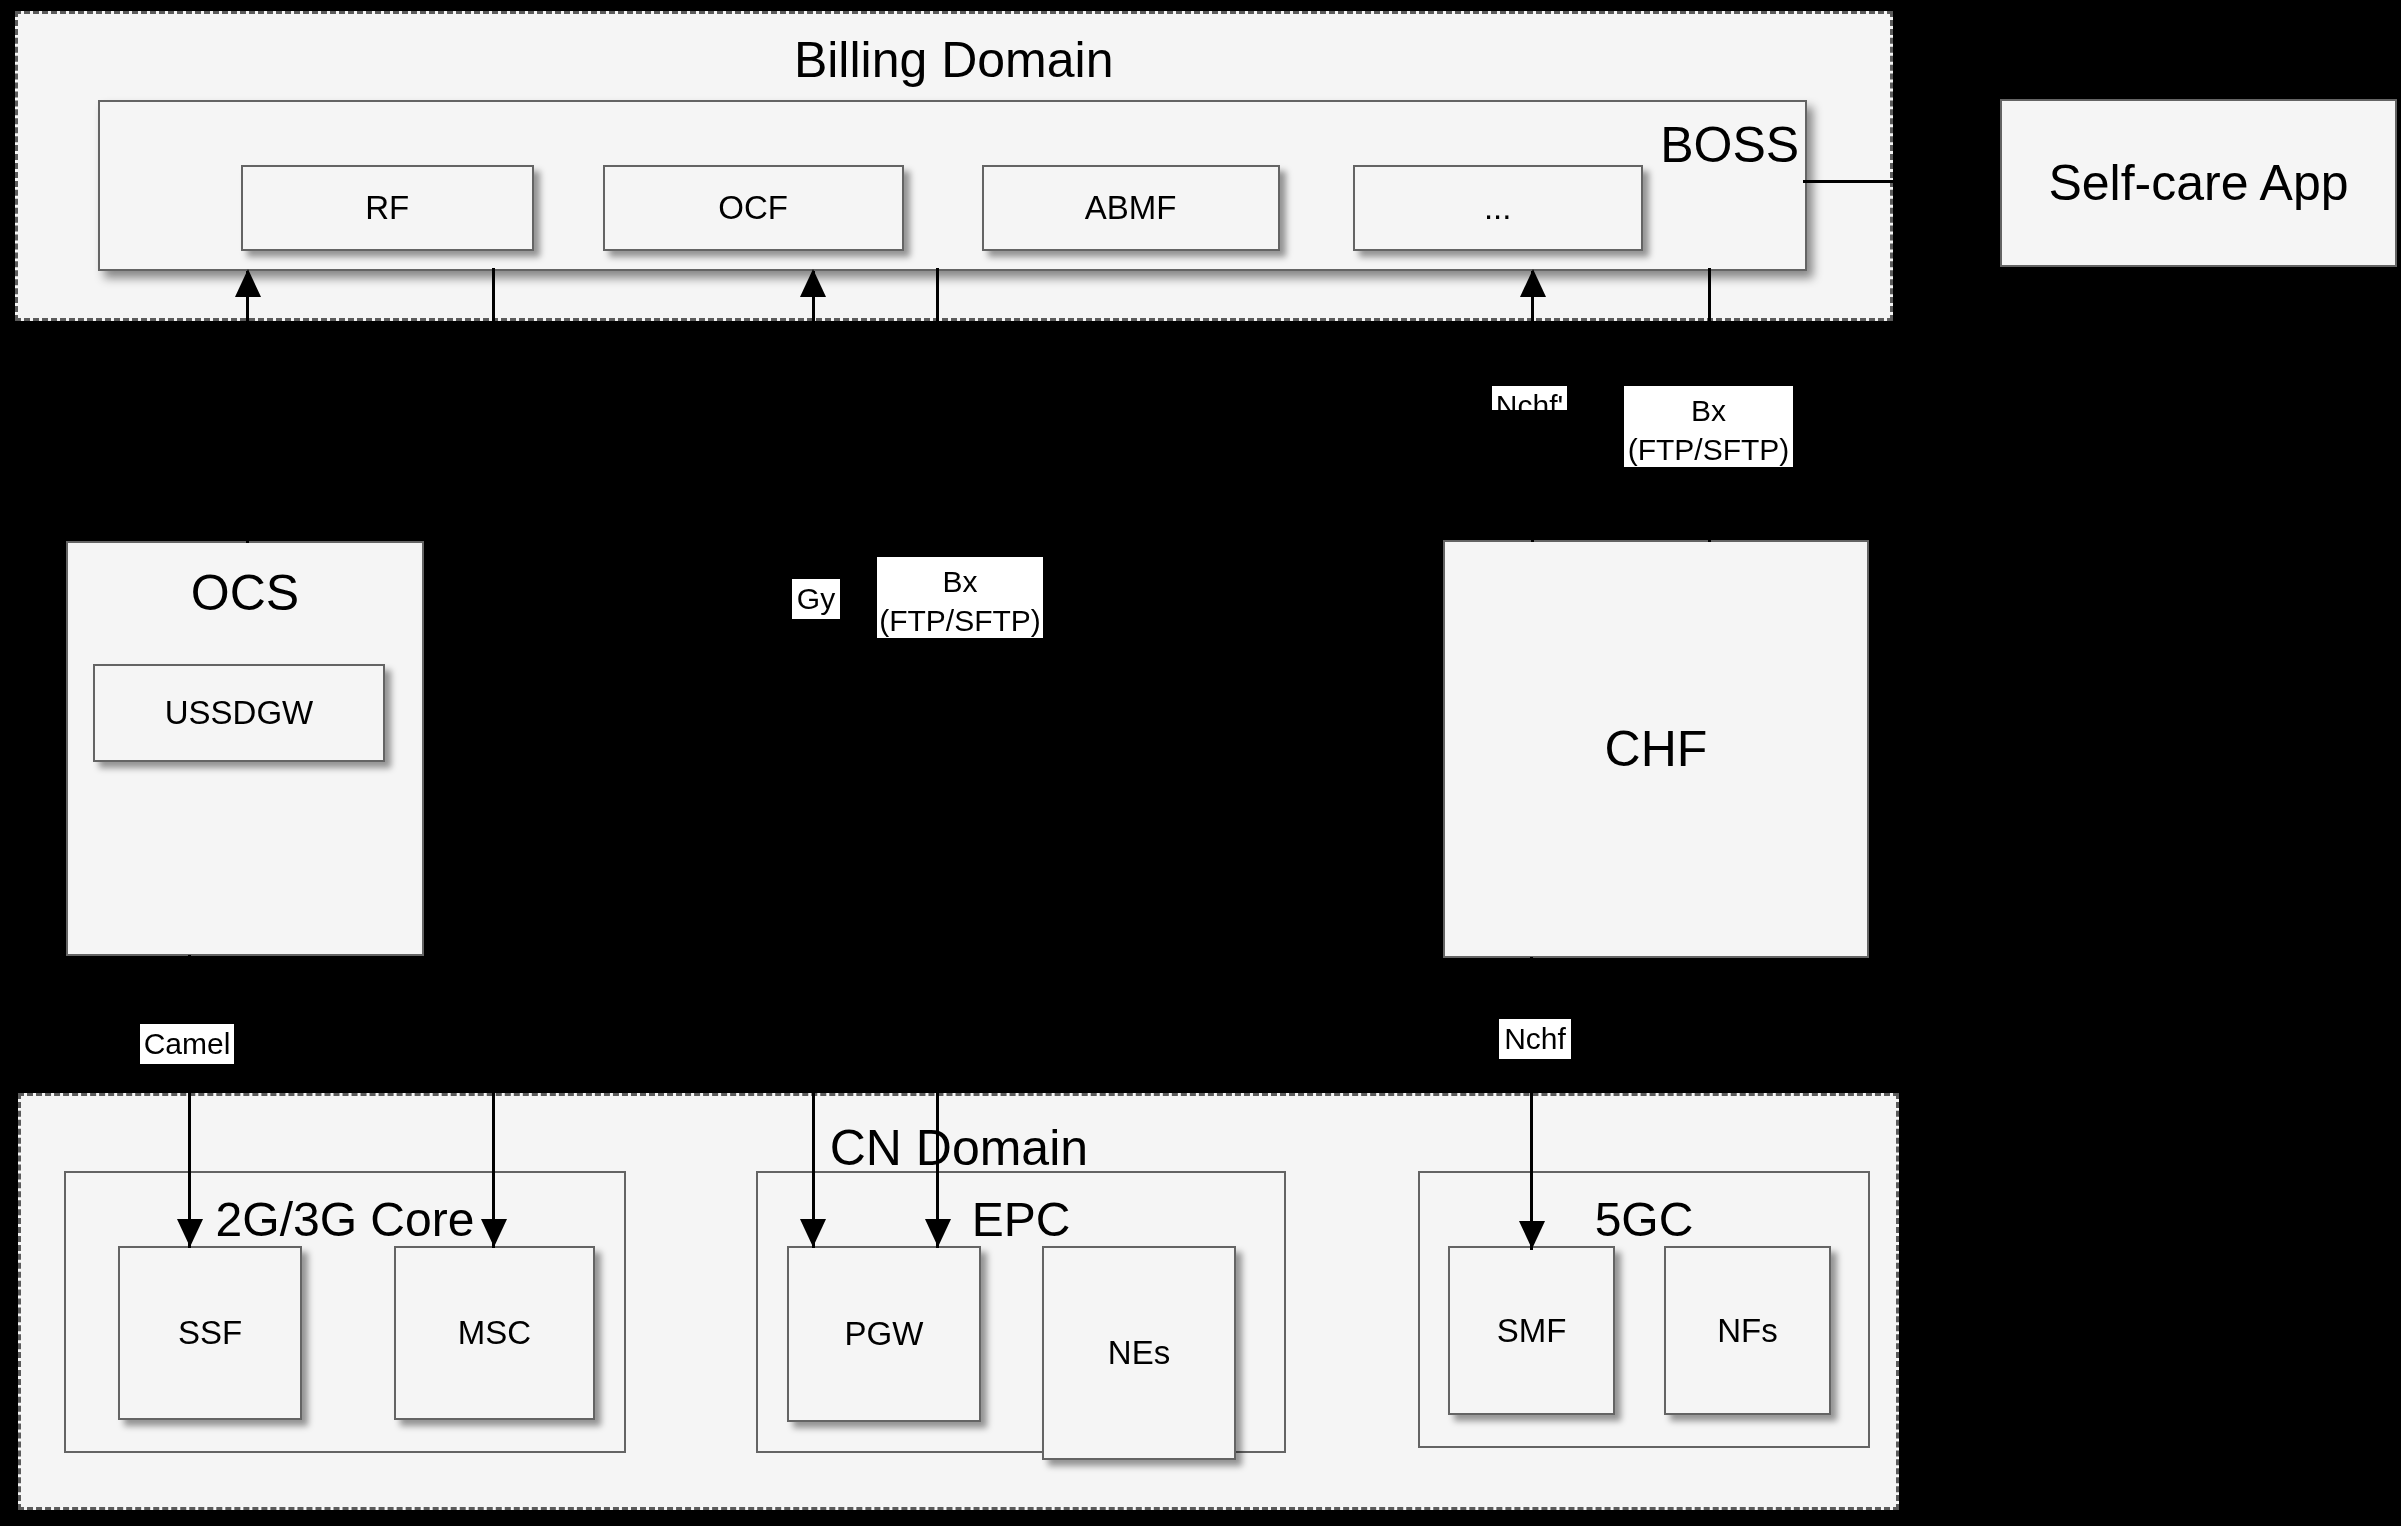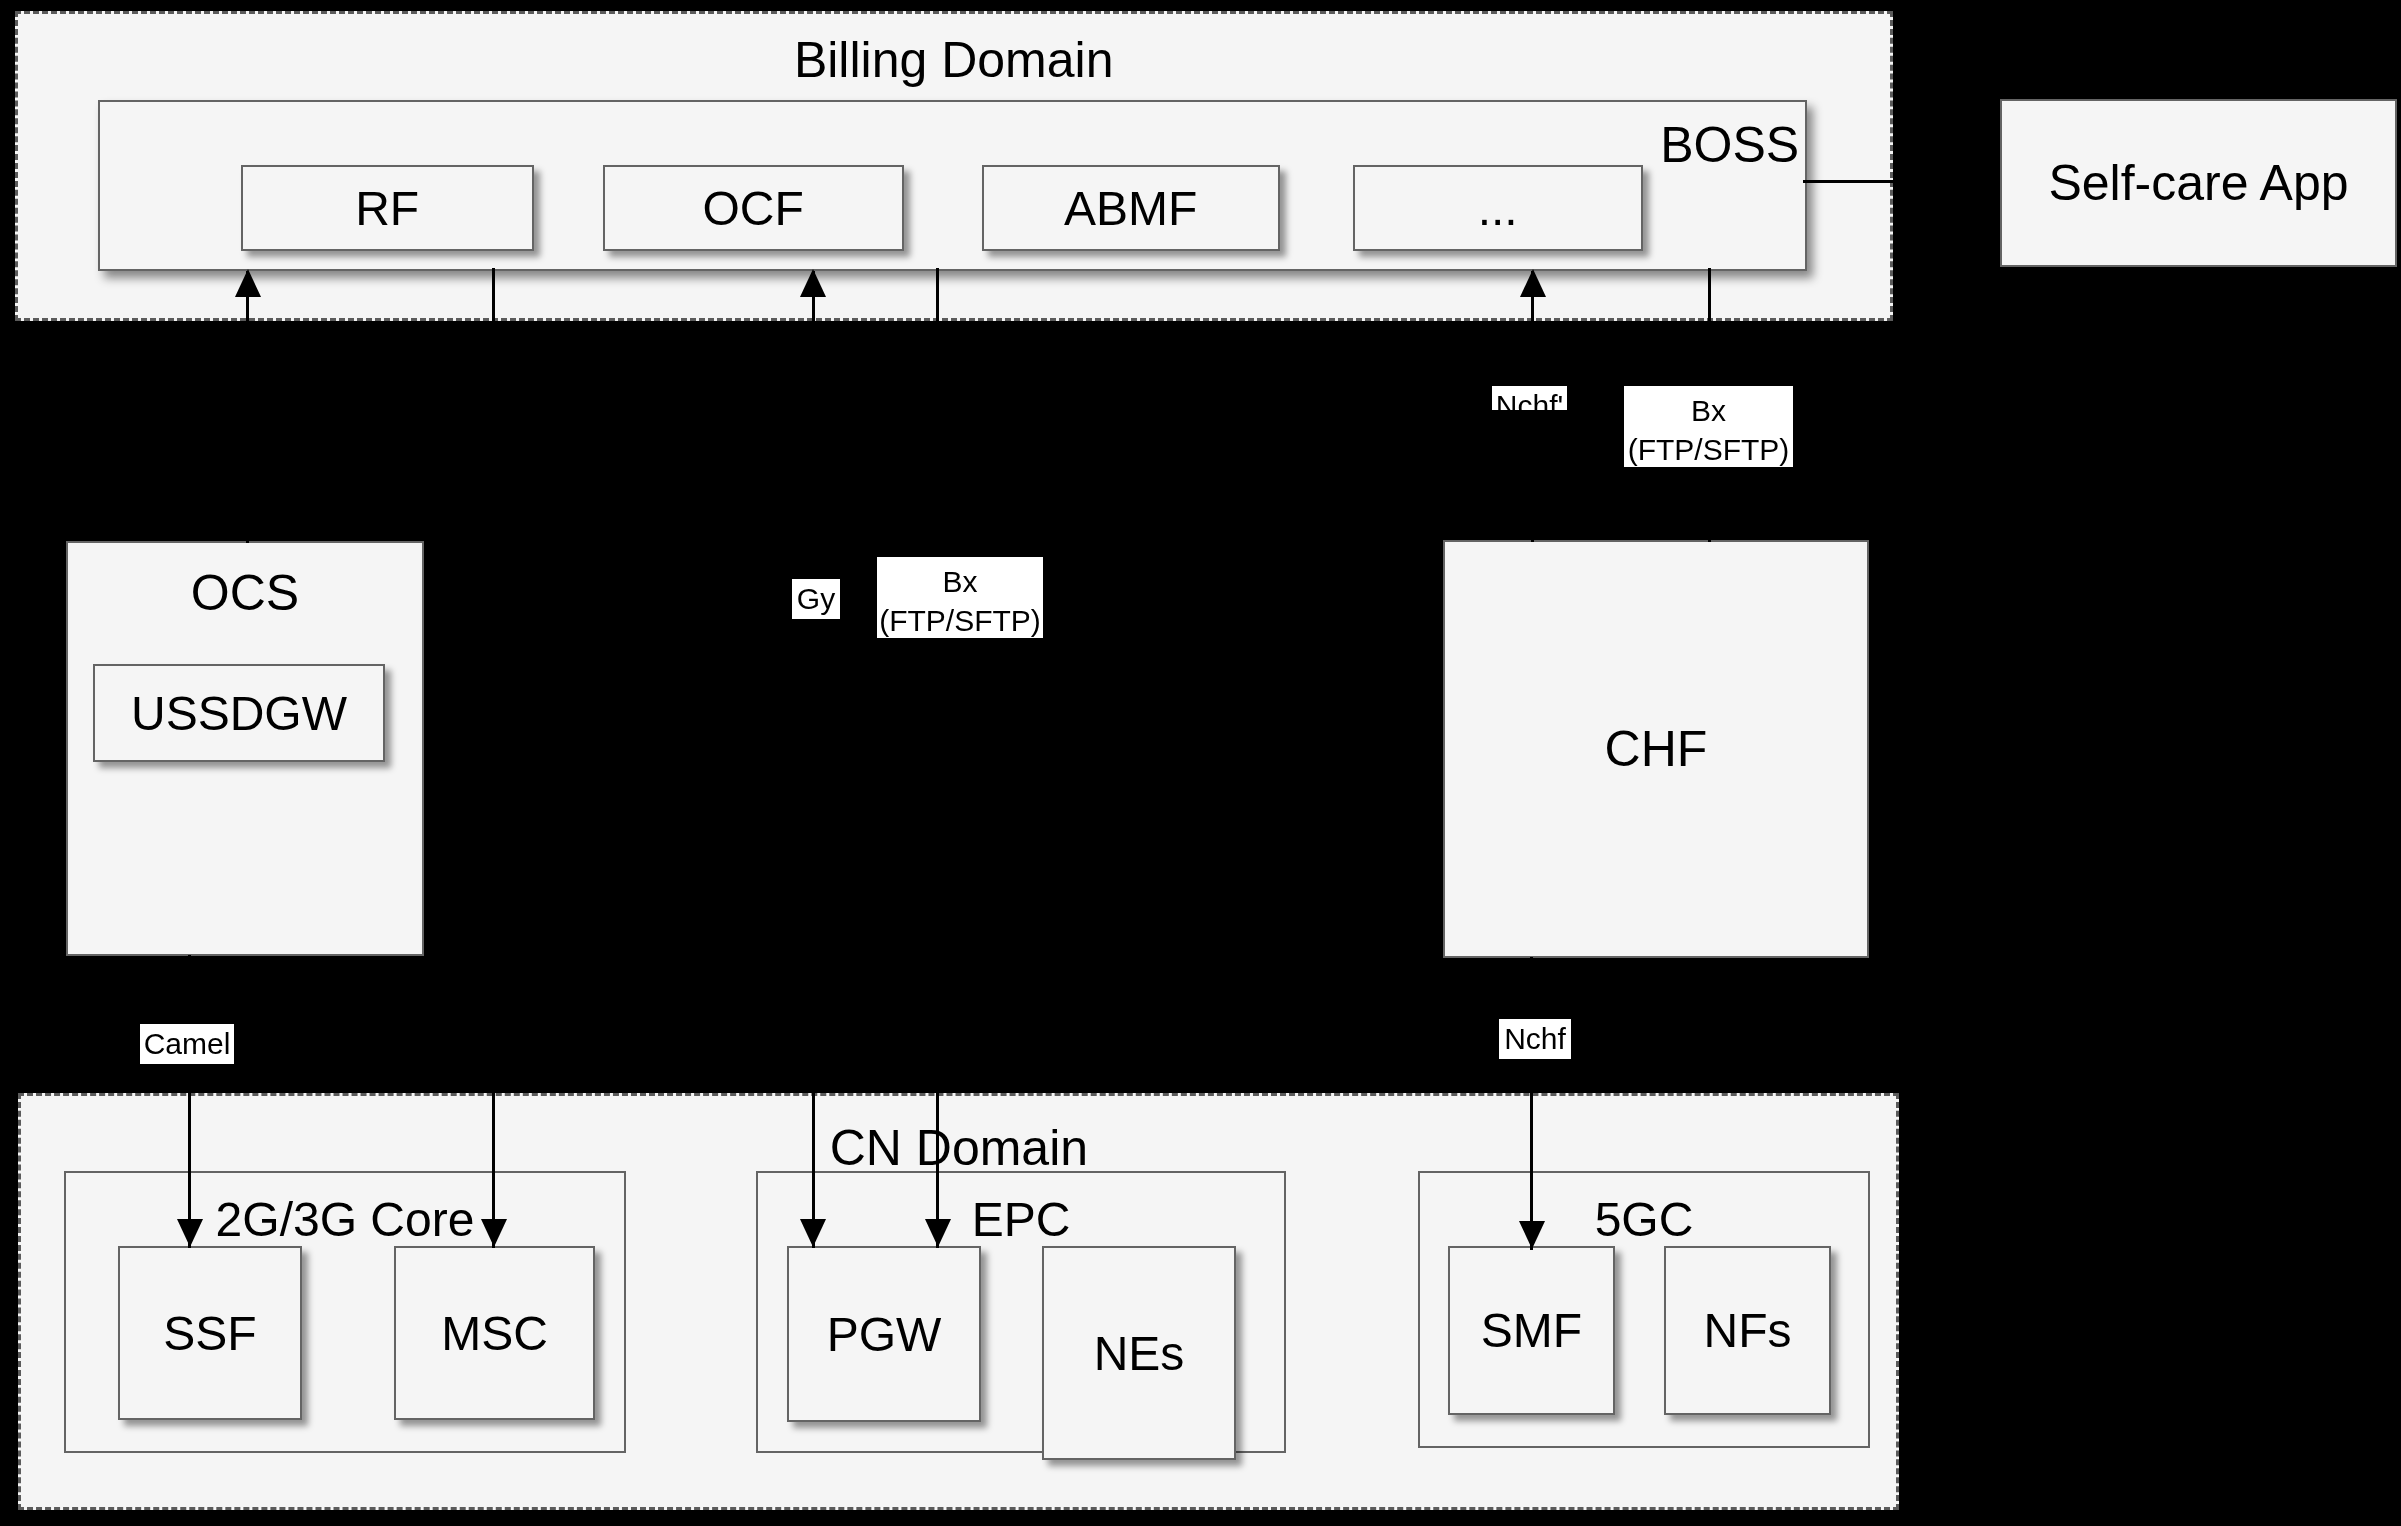--- a/index.html
+++ b/index.html
@@ -15,21 +15,21 @@
   .domain-title{
     position:absolute;left:0;right:0;text-align:center;font-size:50px;line-height:52px;
   }
   .box{
     position:absolute;background:#f5f5f5;border:2.8px solid #646464;
     box-shadow:5.5px 5.5px 6.4px rgba(0,0,0,0.40);
   }
   .group{box-shadow:none;}
   .centerlab{
     display:flex;align-items:center;justify-content:center;
-    font-size:48px;
+    font-size:33px;
   }
   .group-title{
     position:absolute;left:0;right:0;top:22px;text-align:center;font-size:48px;line-height:50px;
   }
   
   .vline{position:absolute;width:2.8px;background:#000;}
   .hline{position:absolute;height:2.8px;background:#000;}
   .arrow-up{
     position:absolute;width:0;height:0;
     border-left:13px solid transparent;border-right:13px solid transparent;

